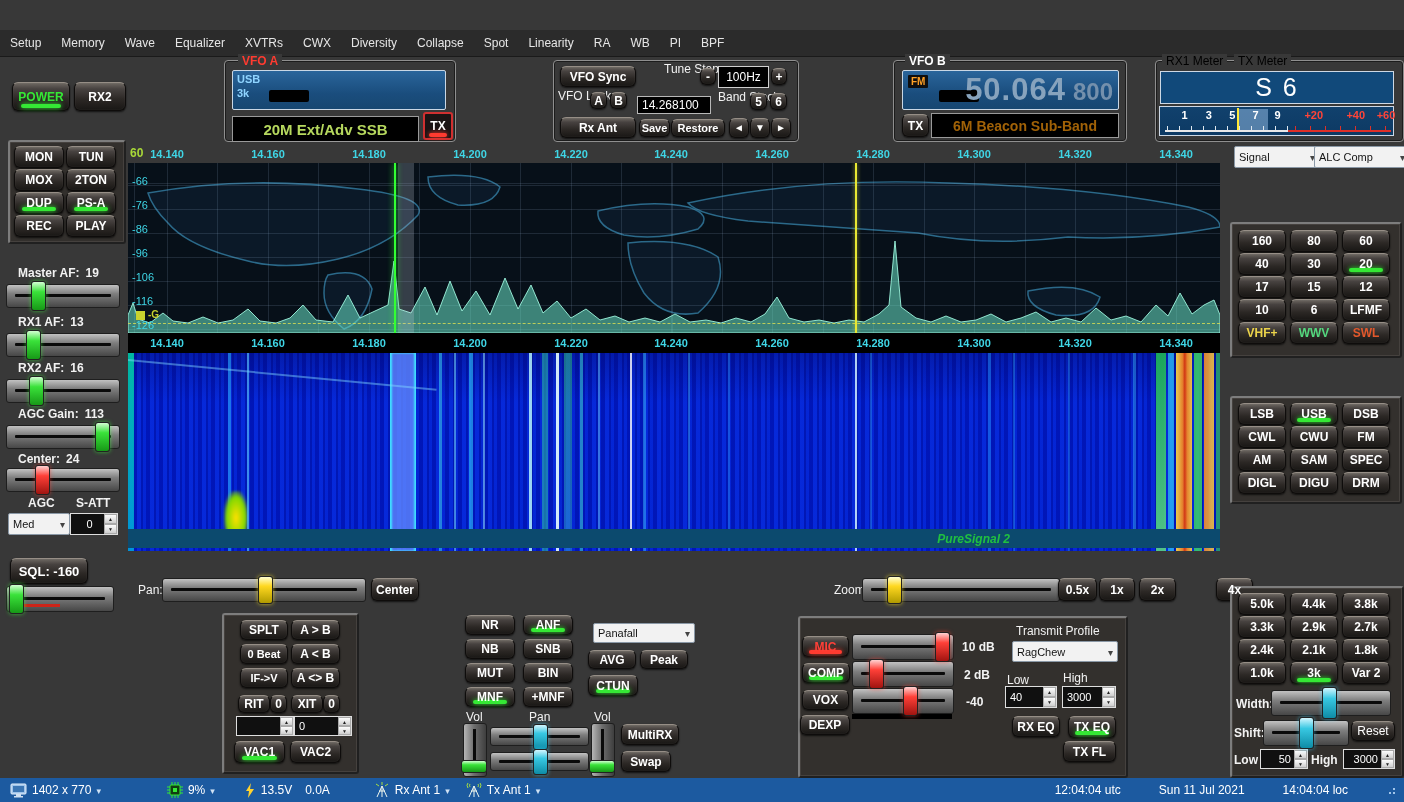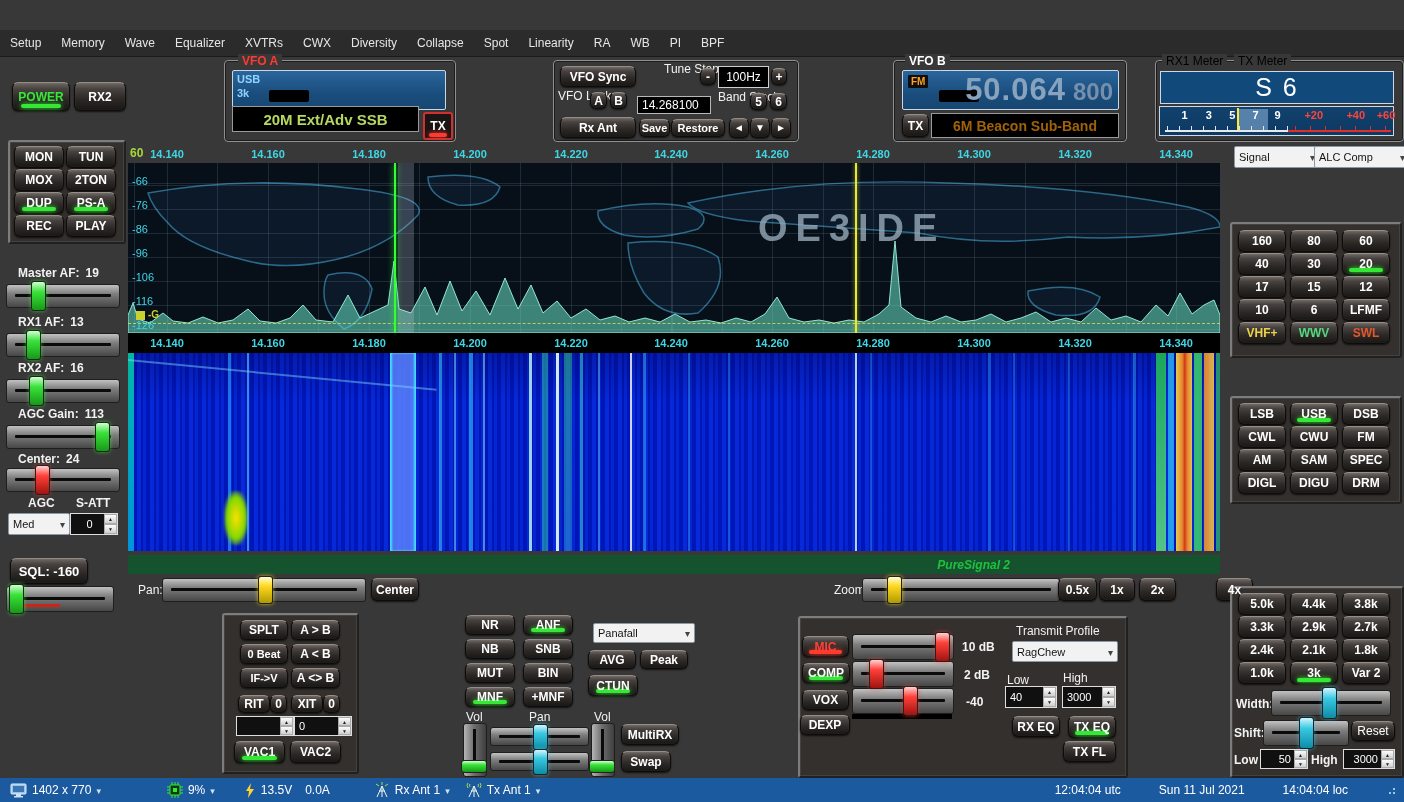--- a/index.html
+++ b/index.html
@@ -90,21 +90,21 @@
       <span>RX2</span>
     </div>
 
   <div class="frame" style="left:224px;top:60px;width:230px;height:80px"></div>
   <span class="chip" style="left:238px;top:54px;color:#ff3b30">VFO A</span>
   <div class="disp" style="left:232px;top:70px;width:212px;height:38px">
     <span style="position:absolute;left:4px;top:2px;color:#8fd4ff;font-size:11px;font-weight:700">USB</span>
     <span style="position:absolute;left:4px;top:16px;color:#8fd4ff;font-size:11px;font-weight:700">3k</span>
     <div style="position:absolute;left:36px;top:19px;width:40px;height:12px;background:#000;border-radius:2px"></div>
   </div>
-  <div class="blackbox" style="left:232px;top:106px;width:185px;height:24px">
+  <div class="blackbox" style="left:232px;top:116px;width:185px;height:24px">
     <span style="color:#b6d85e;font-size:15px;font-weight:600">20M Ext/Adv SSB</span>
   </div>
   <div style="position:absolute;left:423px;top:112px;width:26px;height:24px;background:#1b1414;border:2px solid #d03030;border-radius:3px;display:flex;align-items:center;justify-content:center">
     <span style="color:#fff;font-weight:700;font-size:12px">TX</span>
     <i class="led red" style="bottom:1px"></i>
   </div>
 
   <div class="frame" style="left:553px;top:60px;width:244px;height:80px"></div>
   <div class="btn" style="left:560px;top:66px;width:74px;height:19px">
       <span>VFO Sync</span>
@@ -312,21 +312,20 @@
           <path d="M20,30 Q120,12 230,26 Q300,34 290,52 Q260,84 210,96 Q160,108 120,98 Q60,84 40,60 Q24,44 20,30 Z"></path>
           <path d="M300,14 Q352,8 372,24 Q366,44 330,42 Q300,34 300,14 Z"></path>
           <path d="M200,112 Q236,104 244,126 Q238,158 216,166 Q196,150 196,130 Q196,118 200,112 Z"></path>
           <path d="M470,48 Q520,36 560,44 Q586,52 570,66 Q530,78 496,72 Q468,64 470,48 Z"></path>
           <path d="M500,80 Q560,74 590,94 Q600,124 570,150 Q536,156 516,130 Q500,104 500,80 Z"></path>
           <path d="M560,40 Q680,14 820,20 Q960,24 1060,44 Q1092,52 1092,64 Q1020,78 940,74 Q860,84 790,70 Q700,64 620,58 Q570,52 560,40 Z"></path>
           <path d="M900,128 Q948,118 972,134 Q966,156 928,152 Q898,144 900,128 Z"></path>
         </g>
       </svg>
       <div style="position:absolute;inset:0;background-image:repeating-linear-gradient(90deg,rgba(150,180,210,.16) 0 1px,transparent 1px 50.45px),repeating-linear-gradient(180deg,rgba(150,180,210,.16) 0 1px,transparent 1px 24px);background-position:39px 22px"></div>
-      <div style="position:absolute;left:630px;top:44px;color:rgba(150,170,185,.8);font-size:38px;font-weight:700;letter-spacing:8px">OE3IDE</div>
       <svg width="1092" height="170" viewBox="0 0 1092 170" style="position:absolute;left:0;top:0">
         <polygon fill="rgba(105,225,198,.55)" stroke="rgba(165,255,230,.85)" stroke-width="1" points="0,170 0,152 5,140 10,156 22,160 35,150 45,158 60,160 75,154 90,160 105,157 120,146 132,158 148,160 162,155 175,142 188,157 205,159 220,132 232,155 247,148 260,142 266,98 271,146 283,150 297,124 309,152 322,118 334,148 348,128 362,152 377,115 390,146 403,122 415,150 429,138 443,155 458,146 472,157 487,153 501,159 517,155 532,159 547,151 562,159 578,157 593,160 608,155 623,159 637,151 649,134 661,155 676,159 691,157 706,160 721,157 736,159 751,151 761,142 767,78 773,144 788,155 803,159 818,153 833,159 848,157 863,151 878,159 893,155 908,149 923,159 938,155 953,159 968,145 983,157 998,153 1013,159 1028,142 1040,153 1052,130 1064,151 1076,142 1086,137 1092,152 1092,170"></polygon>
       </svg>
       <div style="position:absolute;left:0;right:0;top:160px;border-top:1px dashed rgba(230,230,80,.75)"></div>
       <div style="position:absolute;left:8px;top:148px;width:9px;height:9px;background:#c8d22e"></div>
       <span style="position:absolute;left:20px;top:146px;color:#c8d22e;font-size:10px;font-weight:700">-G</span>
       <div style="position:absolute;left:270px;top:0;width:16px;height:170px;background:rgba(190,200,215,.25)"></div>
       <div style="position:absolute;left:266px;top:0;width:2px;height:170px;background:#33ff33;box-shadow:0 0 6px #33ff33"></div>
       <div style="position:absolute;left:727px;top:0;width:2px;height:170px;background:#e8e833;box-shadow:0 0 4px rgba(232,232,51,.7)"></div>
     </div>
@@ -381,21 +380,21 @@
       <div class="wfs" style="left:1005px;width:3px;background:#40c8ff;opacity:.4"></div>
       <div class="wfs" style="left:1028px;width:10px;background:linear-gradient(180deg,#20c050,#60e080);opacity:.85"></div>
       <div class="wfs" style="left:1040px;width:6px;background:#30d0ff;opacity:.7"></div>
       <div class="wfs" style="left:1048px;width:16px;background:linear-gradient(90deg,#ffe040,#ff9020 40%,#e83800 55%,#ff9020 70%,#ffd040);opacity:.9"></div>
       <div class="wfs" style="left:1066px;width:8px;background:#40e060;opacity:.8"></div>
       <div class="wfs" style="left:1076px;width:10px;background:linear-gradient(90deg,#ff9020,#ffd040);opacity:.85"></div>
       <div class="wfs" style="left:1088px;width:4px;background:#30c050;opacity:.7"></div>
       <div style="position:absolute;left:0;top:6px;width:310px;height:2px;background:rgba(130,220,255,.45);transform:rotate(5.5deg);transform-origin:0 0"></div>
     </div>
 
-    <div style="position:absolute;left:0;top:410px;width:1092px;height:19px;background:#14532d">
+    <div style="position:absolute;left:0;top:384px;width:1092px;height:19px;background:#0c4a6e">
       <span style="position:absolute;right:210px;top:3px;color:#20c040;font-size:12px;font-weight:700;font-style:italic">PureSignal 2</span>
     </div>
   </div>
 
   <span class="lbl" style="left:138px;top:583px;font-weight:400">Pan:</span>
   <div class="hsl" style="left:162px;top:578px;width:202px;height:22px">
       <i class="thumb yellow" style="left:95px;top:-3px;height:26px"></i>
     </div>
   <div class="btn" style="left:371px;top:578px;width:46px;height:21px">
       <span>Center</span>

